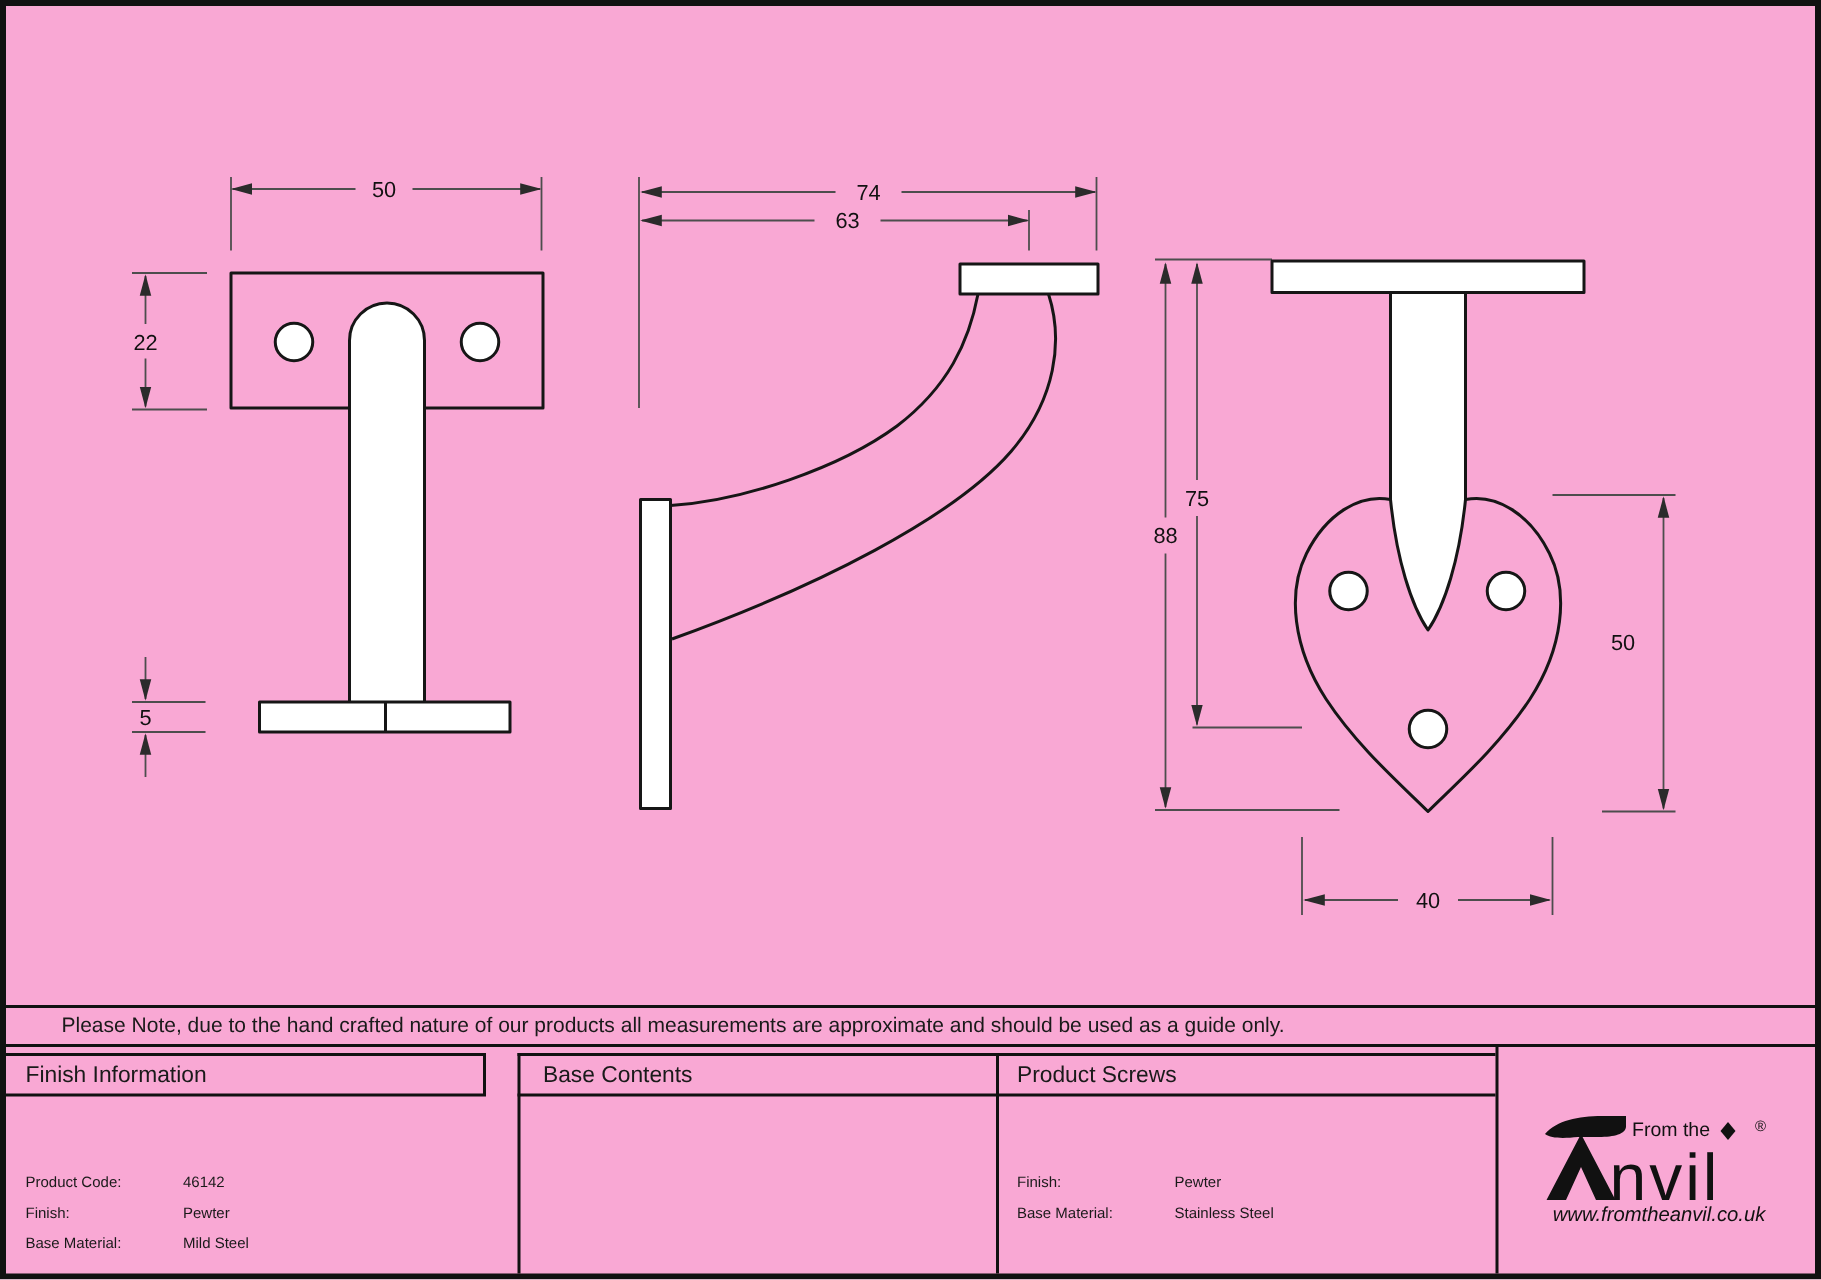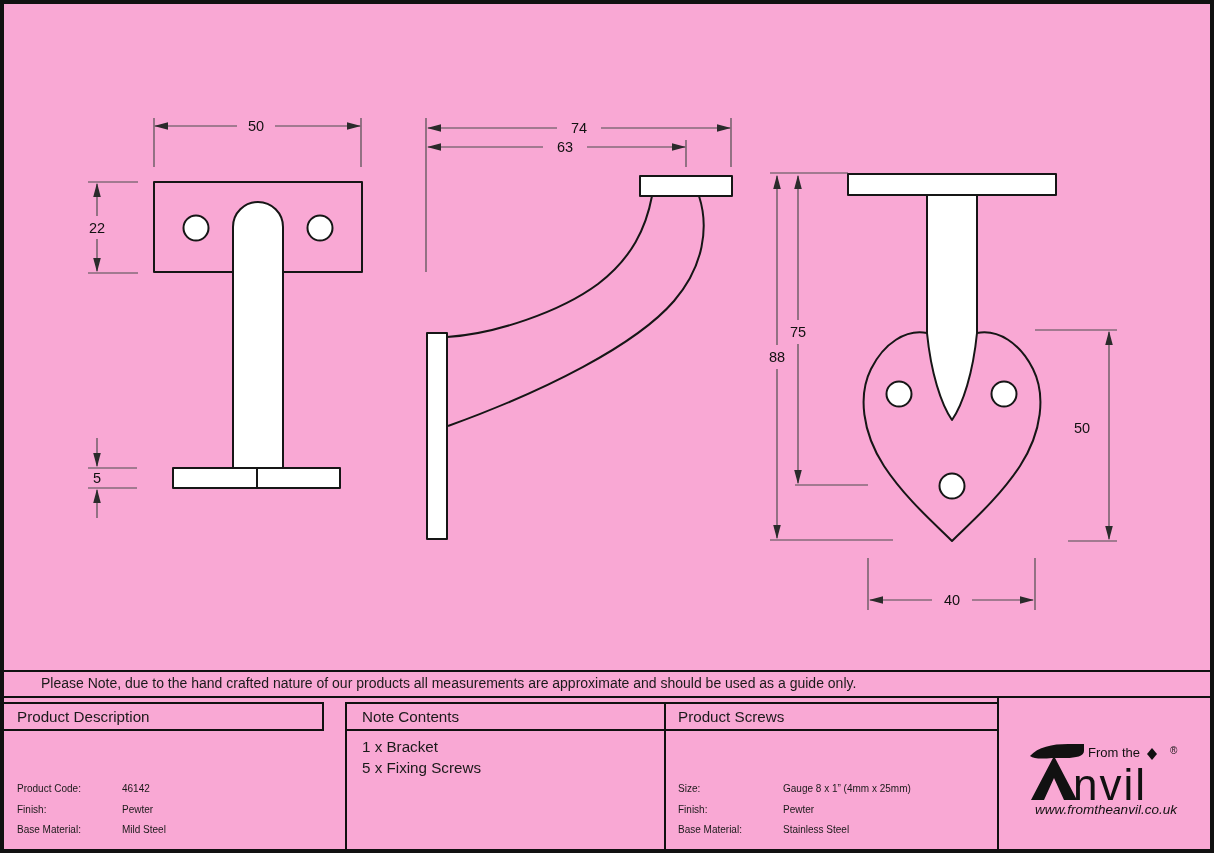--- a/index.html
+++ b/index.html
@@ -129,49 +129,41 @@
 
   <div class="hl" style="left:4px;top:702px;width:318px;"></div>
   <div class="hl" style="left:345px;top:702px;width:652px;"></div>
   <div class="hl" style="left:4px;top:729px;width:318px;"></div>
   <div class="hl" style="left:345px;top:729px;width:652px;"></div>
   <div class="vl" style="left:322px;top:702px;height:29px;"></div>
   <div class="vl" style="left:345px;top:702px;height:147px;"></div>
   <div class="vl" style="left:664px;top:702px;height:147px;"></div>
   <div class="vl" style="left:997px;top:698px;height:151px;"></div>
 
-  <div class="cell-title" style="left:17px;">Product Description</div>
-  <div class="cell-title" style="left:362px;">Note Contents</div>
+  <div class="cell-title" style="left:17px;">Finish Information</div>
+  <div class="cell-title" style="left:362px;">Base Contents</div>
   <div class="cell-title" style="left:678px;">Product Screws</div>
 
   <div class="kv-block" style="left:17px;">
     <div class="kv-row">
       <span class="kv-label">Product Code:</span>
       <span>46142</span>
     </div>
     <div class="kv-row">
       <span class="kv-label">Finish:</span>
       <span>Pewter</span>
     </div>
     <div class="kv-row">
       <span class="kv-label">Base Material:</span>
       <span>Mild Steel</span>
     </div>
   </div>
 
-  <div class="list-block" style="left:362px;">
-    <div>1 x Bracket</div>
-    <div>5 x Fixing Screws</div>
-  </div>
 
   <div class="kv-block" style="left:678px;">
-    <div class="kv-row">
-      <span class="kv-label">Size:</span>
-      <span>Gauge 8 x 1” (4mm x 25mm)</span>
-    </div>
     <div class="kv-row">
       <span class="kv-label">Finish:</span>
       <span>Pewter</span>
     </div>
     <div class="kv-row">
       <span class="kv-label">Base Material:</span>
       <span>Stainless Steel</span>
     </div>
   </div>
 

